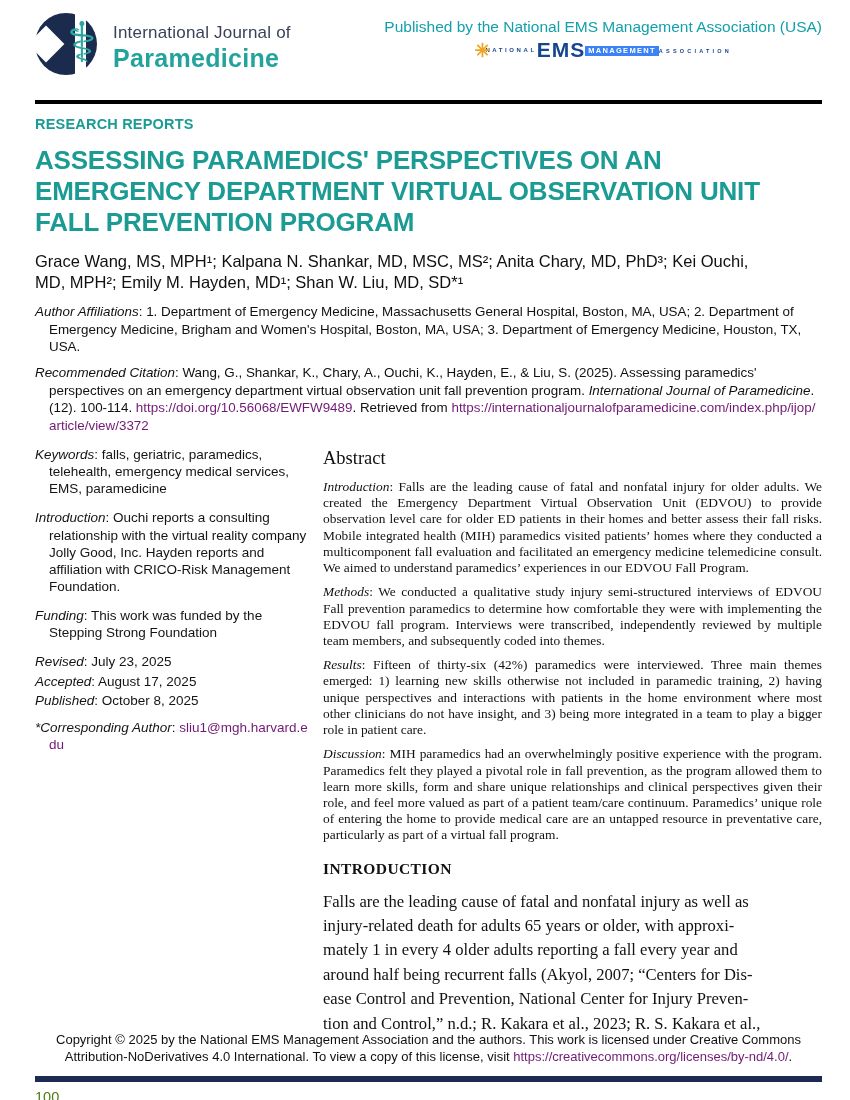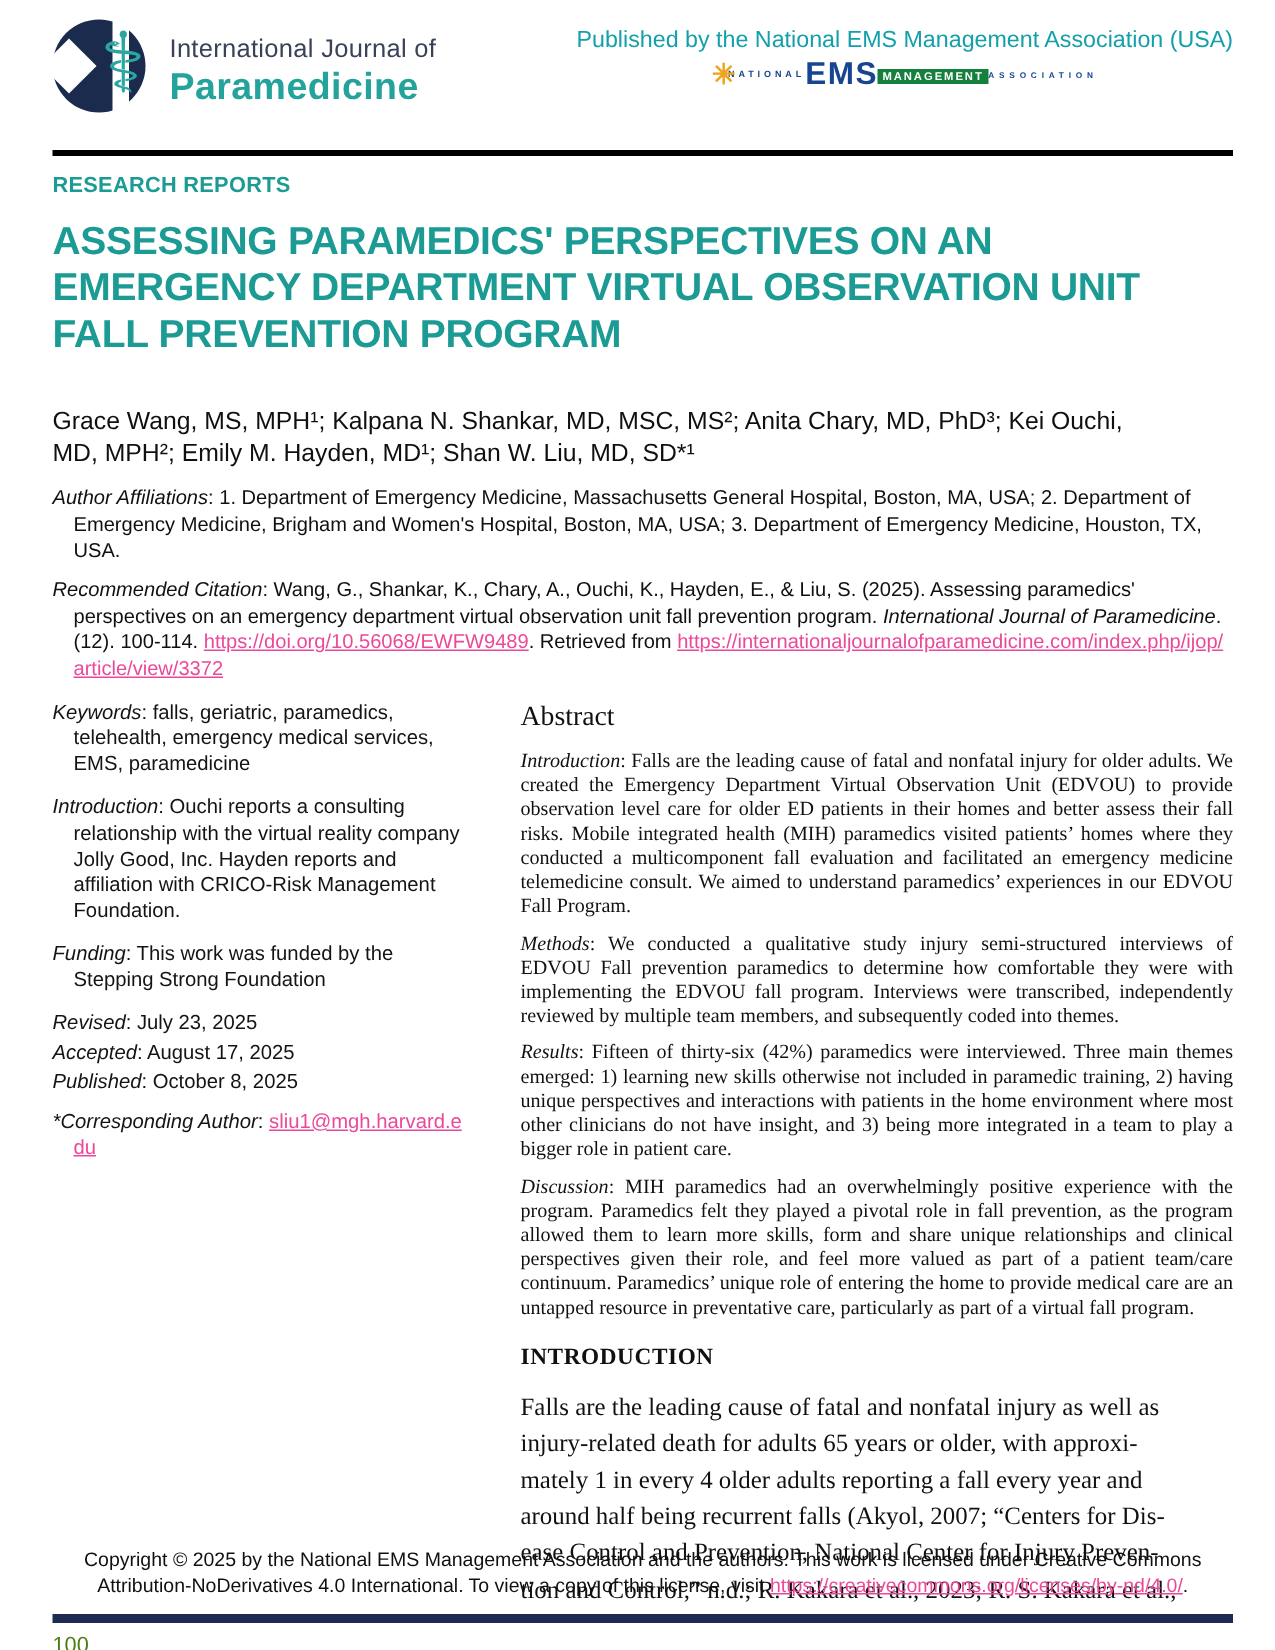--- a/index.html
+++ b/index.html
@@ -25,32 +25,32 @@
   .brand-line1{font-size:17px;color:#3a4258;letter-spacing:0.2px;}
   .brand-line2{font-size:25px;font-weight:bold;color:#23a39c;letter-spacing:0.3px;margin-top:3px;}
   .pub-block{text-align:center;padding-top:8px;}
   .published-by{font-size:15.5px;color:#14a0ab;}
   
   .nemsma{display:inline-flex;align-items:center;margin-top:5px;position:relative;}
   .nemsma-star{color:#f0a41e;font-size:19px;font-weight:bold;margin-right:-5px;position:relative;z-index:2;line-height:1;}
   .nemsma-col{display:flex;flex-direction:row;align-items:center;line-height:1;}
   .nemsma-national{color:#17458f;font-size:6px;font-weight:bold;letter-spacing:2.6px;}
   .nemsma-ems{color:#17458f;font-size:21px;font-weight:bold;letter-spacing:1px;line-height:0.9;}
-  .nemsma-mgmt{background:#15803d;color:#ffffff;font-size:7.5px;font-weight:bold;letter-spacing:1.3px;padding:1px 3px;margin-top:1px;}
+  .nemsma-mgmt{background:#3b82f6;color:#ffffff;font-size:7.5px;font-weight:bold;letter-spacing:1.3px;padding:1px 3px;margin-top:1px;}
   .nemsma-assoc{color:#17458f;font-size:5.5px;font-weight:bold;letter-spacing:3.2px;margin-top:2px;}
   .header-rule{height:4px;background:#000000;margin-top:6px;}
   
   .kicker{color:#1b9b93;font-size:14.5px;font-weight:bold;letter-spacing:0.2px;margin-top:12px;}
   .title{color:#1b9b93;font-size:26px;font-weight:bold;line-height:1.2;letter-spacing:-0.2px;margin:13px 0 0;}
-  .authors{font-size:16.5px;line-height:1.32;margin-top:32px;white-space:pre-line;color:#101010;}
+  .authors{font-size:16.5px;line-height:1.32;margin-top:12px;white-space:pre-line;color:#101010;}
   .meta-p{font-size:13.4px;line-height:1.3;margin:9px 0 0;padding-left:14px;text-indent:-14px;color:#101010;}
   .ital{font-style:italic;}
-  a.link{color:#ec4899;text-decoration:underline;cursor:pointer;word-break:break-all;text-align:right;}
+  a.link{color:#701a75;cursor:pointer;word-break:break-all;text-align:right;}
   
-  .columns{display:flex;margin-top:12px;gap:24px;}
+  .columns{display:flex;margin-top:12px;}
   .left-col{width:274px;flex:none;margin-right:14px;}
   .left-col p{font-size:13.5px;line-height:1.27;margin:0 0 12px;padding-left:14px;text-indent:-14px;}
   .left-col p.tight{margin-bottom:2px;}
   .dates{margin-bottom:10px;}
   .right-col{flex:1;min-width:0;}
   .abstract-heading{font-family:"Liberation Serif",serif;font-size:18.5px;font-weight:normal;margin:2px 0 10px;color:#111111;}
   .abs-p{font-family:"Liberation Serif",serif;font-size:13.4px;line-height:1.21;text-align:justify;margin:0 0 8px;color:#111111;}
   .abs-p .ital{font-family:"Liberation Serif",serif;}
   .intro-heading{font-family:"Liberation Serif",serif;font-size:15.5px;font-weight:bold;letter-spacing:0.4px;margin:16px 0 0;color:#111111;}
   .intro-body{font-family:"Liberation Serif",serif;font-size:16.6px;line-height:1.47;margin:12px 0 0;white-space:pre-line;color:#111111;}

